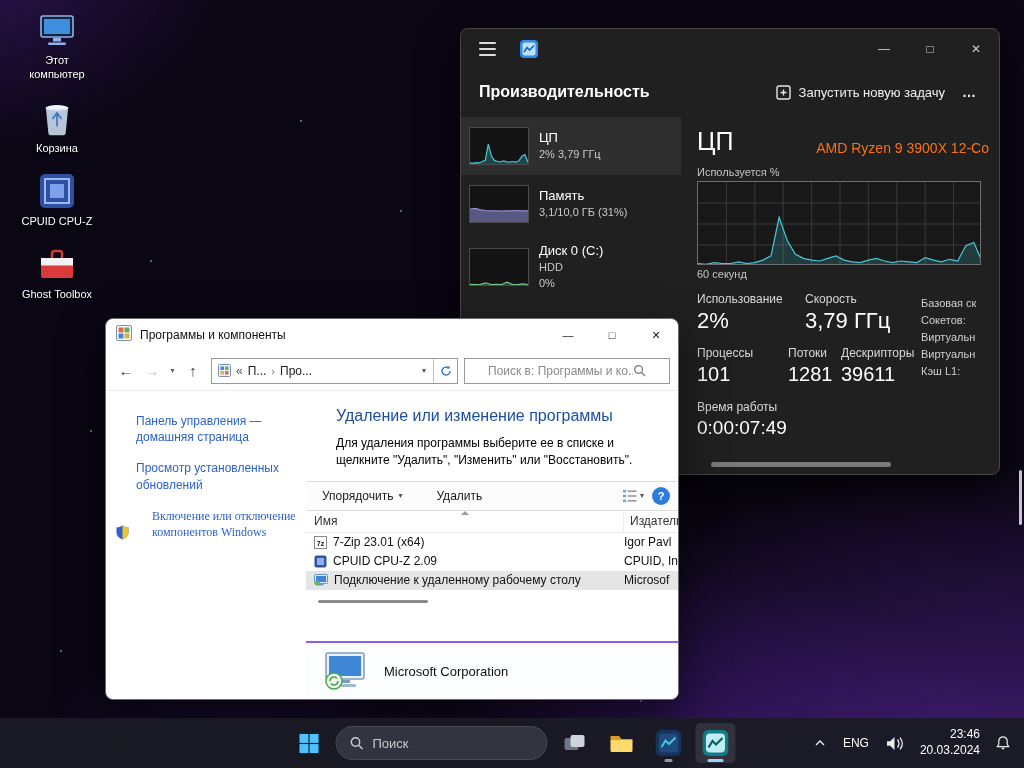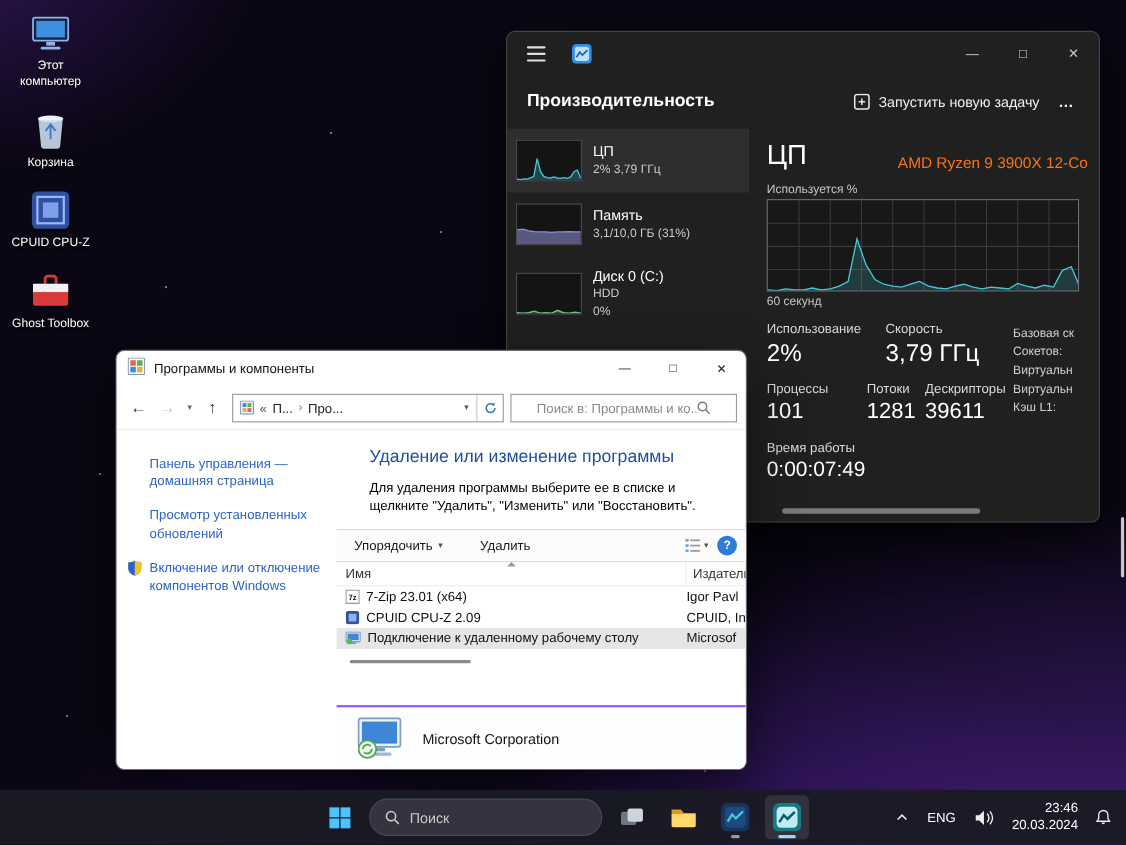--- a/index.html
+++ b/index.html
@@ -10,21 +10,21 @@
     background:
       radial-gradient(900px 520px at 100% 102%, rgba(110,48,195,.55), rgba(0,0,0,0) 62%),
       radial-gradient(520px 380px at 68% 106%, rgba(72,26,142,.45), rgba(0,0,0,0) 66%),
       radial-gradient(430px 310px at -4% -6%, rgba(98,42,172,.42), rgba(0,0,0,0) 64%),
       radial-gradient(320px 260px at 24% 103%, rgba(60,22,120,.38), rgba(0,0,0,0) 70%),
       #0a0613;
   }
   .stars i{position:absolute;width:2px;height:2px;border-radius:50%;background:#cfc6ff;opacity:.65;}
 
   
-  .desk-icons{position:absolute;left:6px;top:10px;display:flex;flex-direction:column;gap:16px;}
+  .desk-icons{position:absolute;left:17px;top:10px;display:flex;flex-direction:column;gap:16px;}
   .desk-icon{width:80px;display:flex;flex-direction:column;align-items:center;gap:5px;cursor:pointer;}
   .desk-icon .ico{height:38px;display:flex;align-items:flex-end;justify-content:center;}
   .desk-icon .lbl{color:#fff;font-size:11px;text-align:center;line-height:1.3;text-shadow:0 1px 3px rgba(0,0,0,.95);}
 
   
   .tm{position:absolute;left:460px;top:28px;width:540px;height:447px;background:#202020;border:1px solid #454545;
       border-radius:8px;box-shadow:0 18px 42px rgba(0,0,0,.65);color:#fff;overflow:hidden;}
   .tm-titlebar{height:40px;display:flex;align-items:center;padding-left:18px;}
   .burger{display:inline-flex;flex-direction:column;gap:4px;width:17px;cursor:pointer;}
   .burger i{height:2px;background:#ddd;border-radius:1px;}
@@ -78,21 +78,21 @@
   .addr-ovf{color:#555;}
   .addr-sep{color:#777;font-size:11px;}
   .addr-dd{width:18px;display:flex;align-items:center;justify-content:center;color:#555;font-size:8px;cursor:pointer;}
   .addr-refresh{width:24px;border-left:1px solid #c5c5c5;display:flex;align-items:center;justify-content:center;cursor:pointer;}
   .pf-search{width:206px;height:26px;border:1px solid #999;display:flex;align-items:center;padding:0 23px;background:#fff;}
   .pf-search input{flex:1;border:0;outline:0;font-size:12px;color:#444;font-family:inherit;background:transparent;min-width:0;}
   .pf-search input::placeholder{color:#8a8a8a;}
   .pf-main{flex:1;display:flex;min-height:0;}
   .pf-nav{width:200px;flex:none;padding:22px 6px 0 30px;}
   .pf-link{color:#2d63c8;font-size:12px;line-height:1.35;margin-bottom:15px;cursor:pointer;}
-  .pf-link.with-icon{display:flex;gap:7px;margin-left:-20px;align-items:flex-start;}
+  .pf-link.with-icon{display:flex;gap:23px;margin-left:-20px;align-items:flex-end;font-family:Liberation Serif, serif;}
   .pf-link.with-icon svg{flex:none;margin-top:1px;}
   .pf-content{flex:1;display:flex;flex-direction:column;min-width:0;}
   .pf-heading{color:#1d4e9e;font-size:16px;font-weight:400;margin:16px 0 10px 30px;}
   .pf-desc{font-size:12px;line-height:1.4;margin-left:30px;max-width:302px;color:#000;}
   .pf-cmdbar{margin-top:12px;height:30px;flex:none;border-top:1px solid #ddd;border-bottom:1px solid #ddd;background:#fcfcfc;
              display:flex;align-items:center;padding:0 8px;font-size:12px;color:#1a1a1a;}
   .cmd-item{display:flex;align-items:center;gap:5px;padding:4px 8px;cursor:pointer;}
   .cmd-del{margin-left:18px;}
   .caret{font-size:8px;color:#555;}
   .cmd-right{margin-left:auto;display:flex;align-items:center;gap:8px;}

